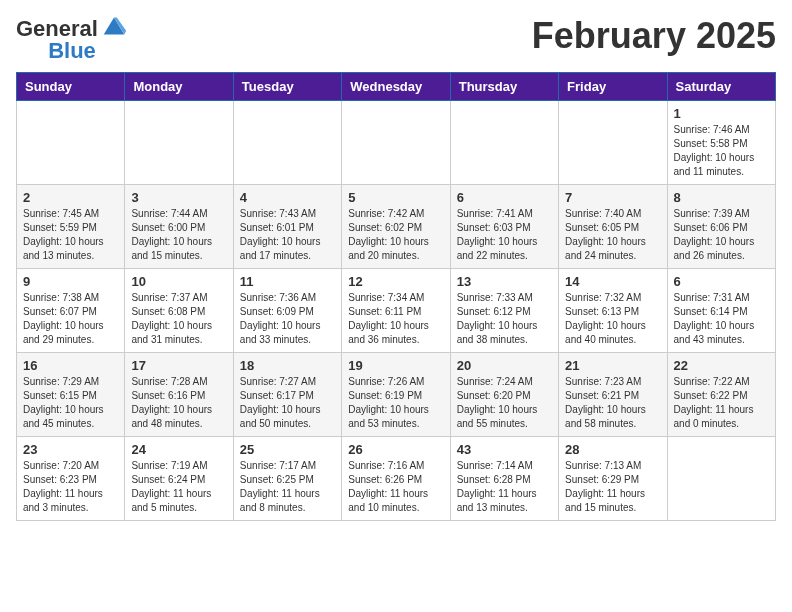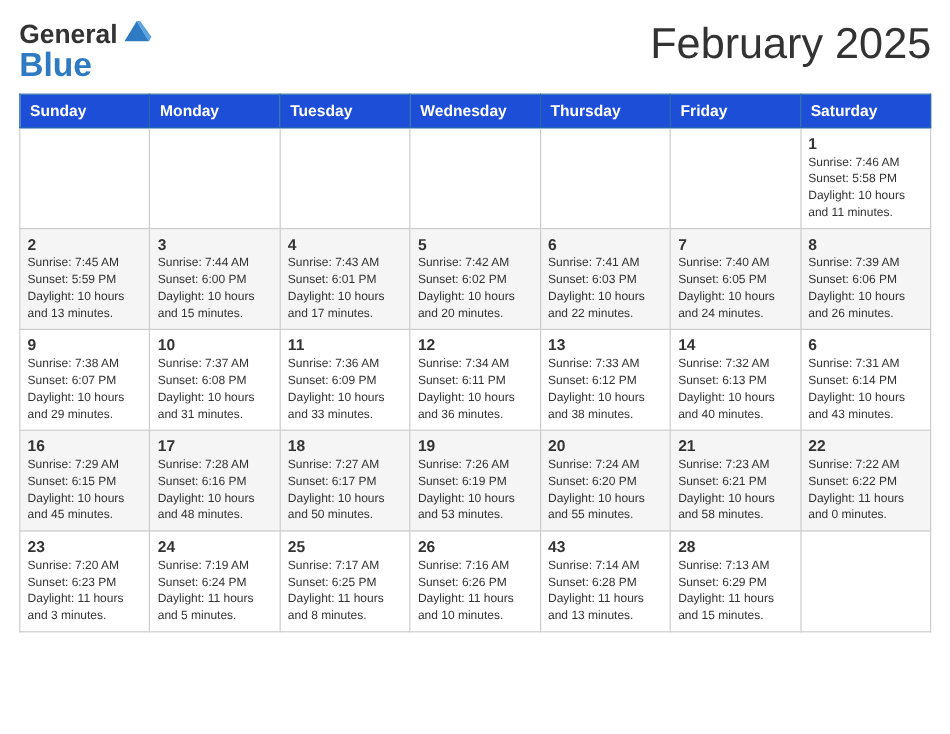--- a/index.html
+++ b/index.html
@@ -24,36 +24,36 @@
     .logo-icon {
       width: 28px;
       height: 28px;
       margin-left: 2px;
     }
     .title-block {
       text-align: right;
     }
     .month-title {
       font-size: 36px;
-      font-weight: normal;
+      font-weight: bold;
       color: #333;
       line-height: 1.1;
     }
     .subtitle {
       font-size: 15px;
       color: #555;
       margin-top: 2px;
     }
     .calendar {
       width: 100%;
       border-collapse: collapse;
       border: 1px solid #ccc;
     }
     .calendar th {
-      background-color: #1d4ed8;
+      background-color: #4c1d95;
       color: #fff;
       text-align: left;
       padding: 6px 8px;
       font-size: 13px;
       font-weight: bold;
       border: 1px solid #2568a8;
     }
     .calendar td {
       vertical-align: top;
       border: 1px solid #ccc;
@@ -88,21 +88,21 @@
 <div class="header">
   <div class="logo">
     <div>
       <div style="display:flex;">
         <span class="logo-general" style="font-size:22px;font-weight:bold;color:#333;">General</span>
         <svg class="logo-icon" viewBox="0 0 30 30" style="margin-left:2px;margin-top:-4px;">
           <polygon points="4,24 15,6 26,24" fill="#2e7bc4"></polygon>
           <polygon points="15,6 26,24 28,20 18,6" fill="#5ba3e0"></polygon>
         </svg>
       </div>
-      <div style="font-size:28px;font-weight:bold;color:#2e7bc4;margin-top:-4px;">Blue</div>
+      <div style="font-size:22px;font-weight:bold;color:#2e7bc4;margin-top:-4px;text-align:center;">Blue</div>
     </div>
   </div>
   <div class="title-block">
     <div class="month-title">February 2025</div>
   </div>
 </div>
 
 <table class="calendar">
   <thead>
     <tr>

